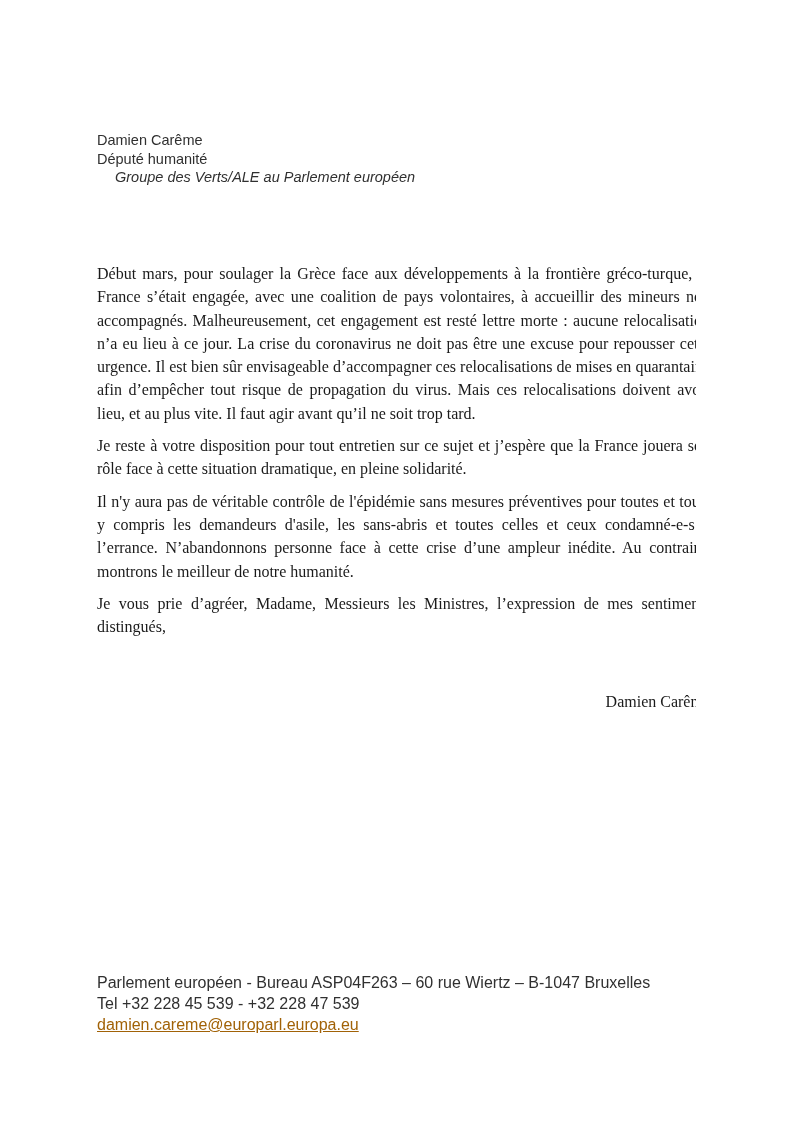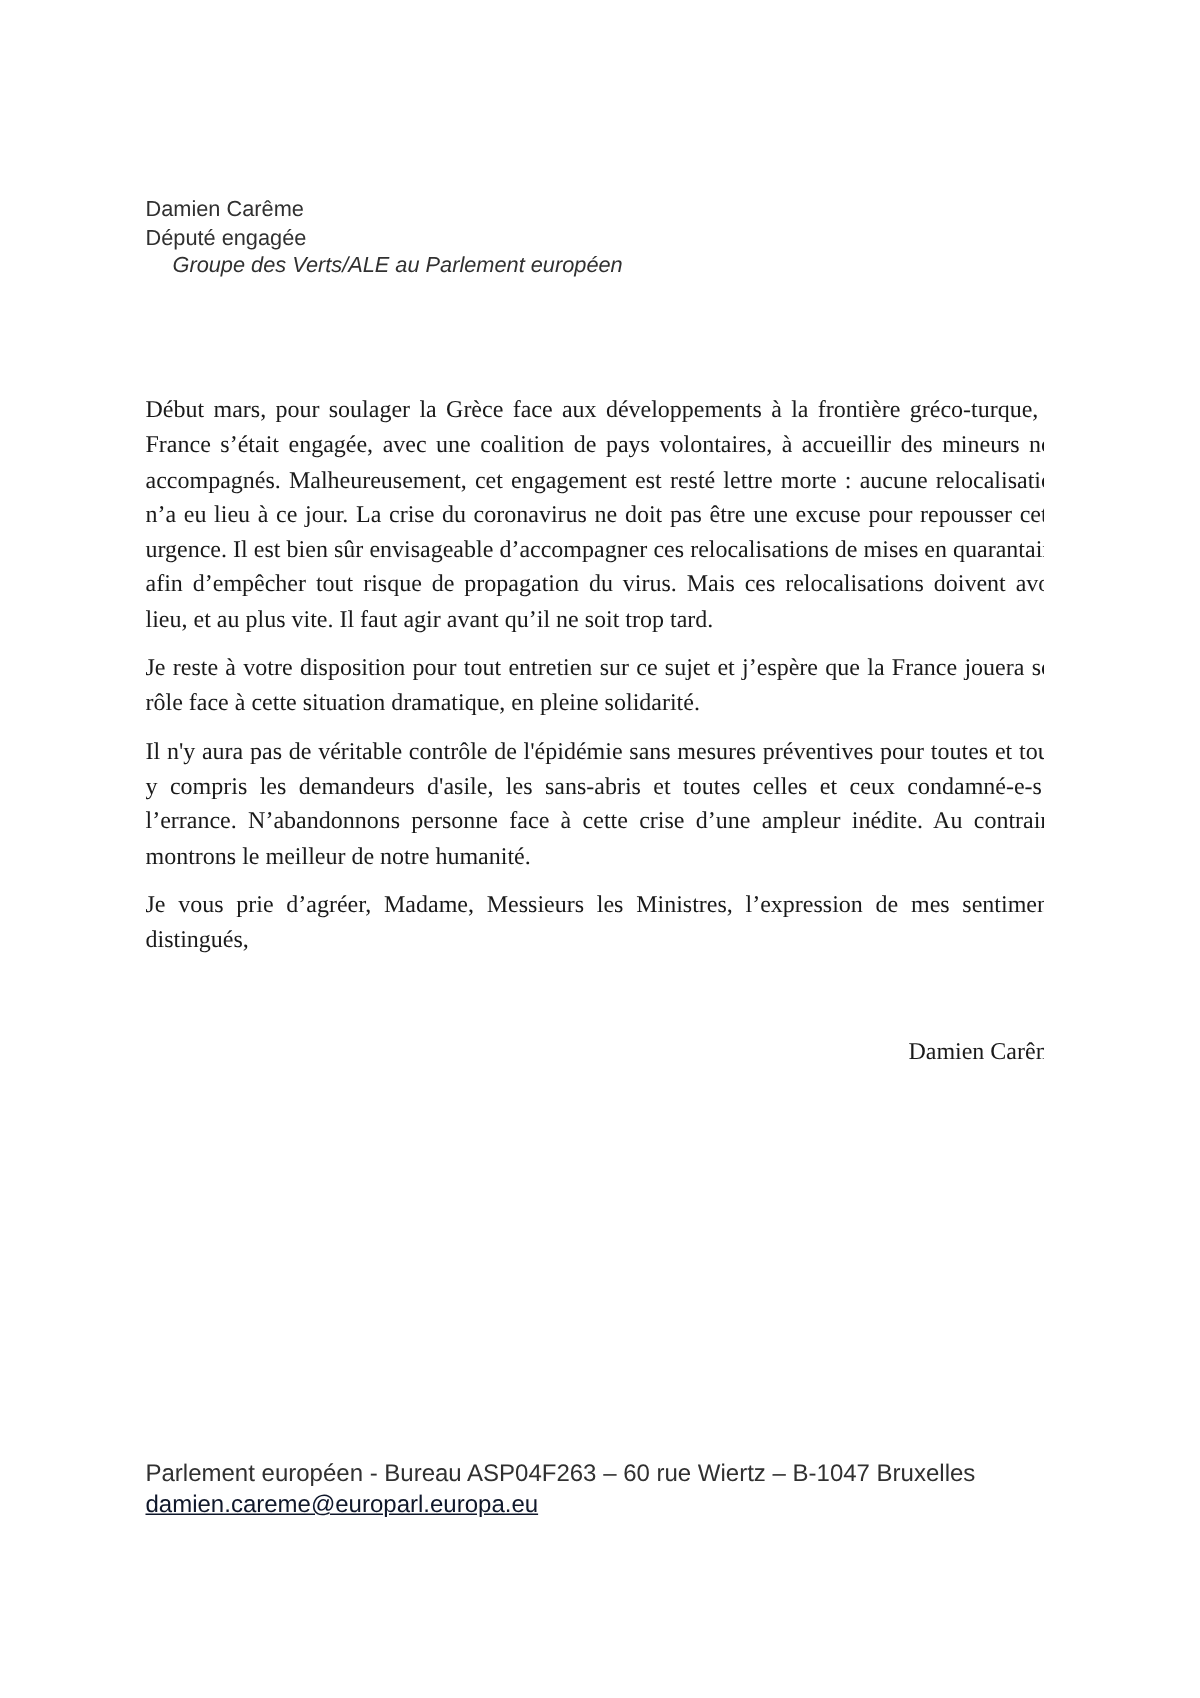--- a/index.html
+++ b/index.html
@@ -54,43 +54,44 @@
     position: absolute;
     top: 972px;
     left: 97px;
     width: 613px;
     font-family: "Liberation Sans", sans-serif;
     font-size: 16px;
     line-height: 21px;
     color: #303030;
   }
   .email-link {
-    color: #0f172a;
+    color: #a16207;
     cursor: pointer;
   }
 </style>
 </head>
 <body>
 
 <div class="page">
 
   <header class="sender">
     <div class="sender-name">Damien Carême</div>
-    <div class="sender-role">Député engagée</div>
+    <div class="sender-role">Député humanité</div>
     <div class="sender-group">Groupe des Verts/ALE au Parlement européen</div>
   </header>
 
   <main class="letter-body">
     <p>Début mars, pour soulager la Grèce face aux développements à la frontière gréco-turque, la France s’était engagée, avec une coalition de pays volontaires, à accueillir des mineurs non accompagnés. Malheureusement, cet engagement est resté lettre morte : aucune relocalisation n’a eu lieu à ce jour. La crise du coronavirus ne doit pas être une excuse pour repousser cette urgence. Il est bien sûr envisageable d’accompagner ces relocalisations de mises en quarantaine afin d’empêcher tout risque de propagation du virus. Mais ces relocalisations doivent avoir lieu, et au plus vite. Il faut agir avant qu’il ne soit trop tard.</p>
     <p>Je reste à votre disposition pour tout entretien sur ce sujet et j’espère que la France jouera son rôle face à cette situation dramatique, en pleine solidarité.</p>
     <p>Il n'y aura pas de véritable contrôle de l'épidémie sans mesures préventives pour toutes et tous, y compris les demandeurs d'asile, les sans-abris et toutes celles et ceux condamné-e-s à l’errance. N’abandonnons personne face à cette crise d’une ampleur inédite. Au contraire, montrons le meilleur de notre humanité.</p>
     <p>Je vous prie d’agréer, Madame, Messieurs les Ministres, l’expression de mes sentiments distingués,</p>
     <div class="signature">Damien Carême</div>
   </main>
 
   <footer class="page-footer">
     <div>Parlement européen - Bureau ASP04F263 – 60 rue Wiertz – B-1047 Bruxelles</div>
+    <div>Tel +32 228 45 539 - +32 228 47 539</div>
     <div>
       <a class="email-link" href="#">damien.careme@europarl.europa.eu</a>
     </div>
   </footer>
 
 </div>
 
 </body></html>

